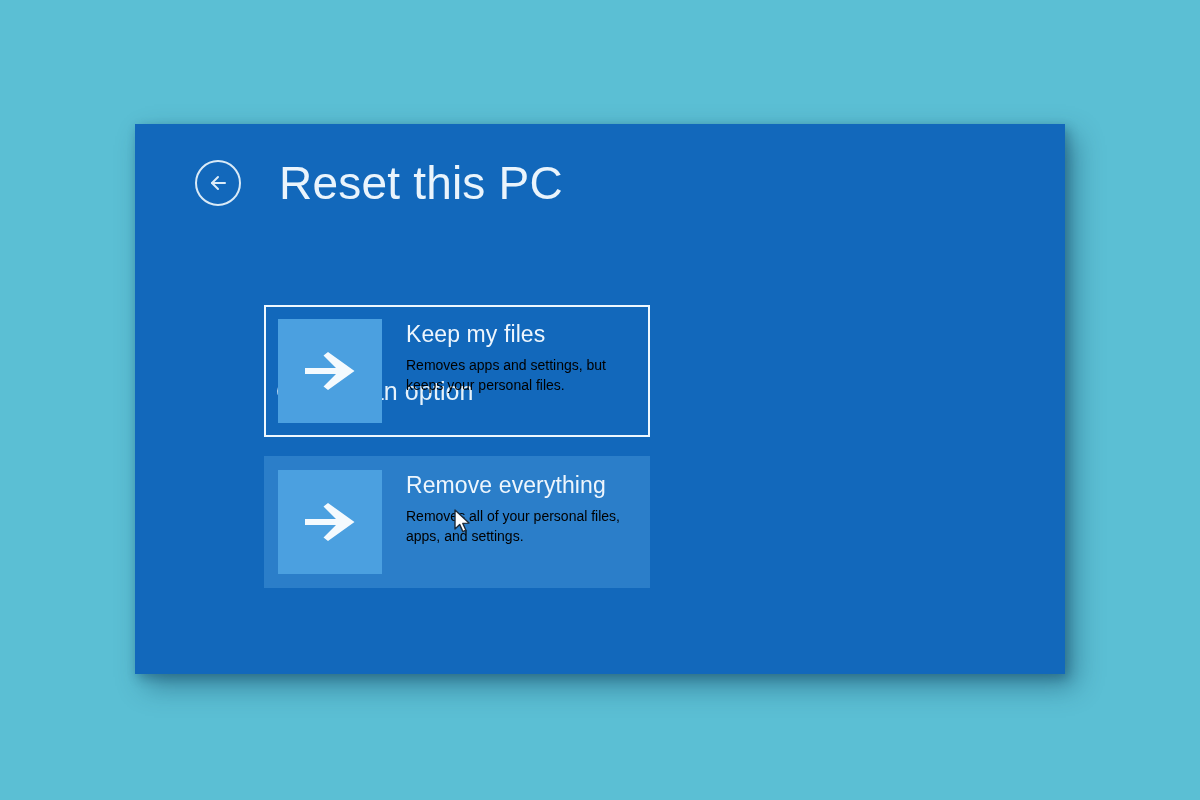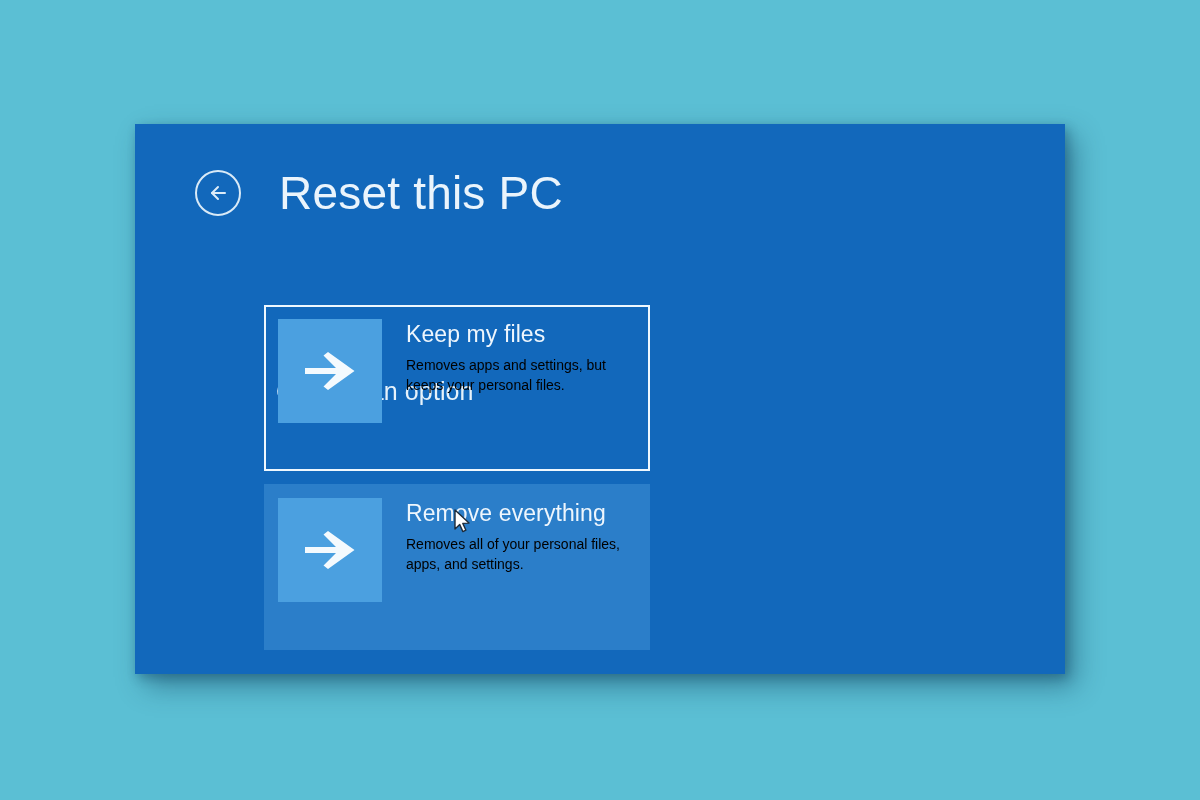--- a/index.html
+++ b/index.html
@@ -33,21 +33,21 @@
     height: 550px;
     background: #1268bb;
     box-shadow: 10px 12px 26px rgba(8, 48, 78, 0.42),
                 3px 4px 10px rgba(8, 48, 78, 0.30);
   }
 
   
   #header {
     position: absolute;
     left: 60px;
-    top: 46px;
+    top: 36px;
     display: flex;
     align-items: center;
   }
 
   #back-button {
     width: 46px;
     height: 46px;
     flex: 0 0 46px;
     border-radius: 50%;
     border: 2px solid #d9eaf7;
@@ -87,21 +87,21 @@
     left: 129px;
     top: 181px;
     width: 386px;
   }
 
   .option-card {
     position: relative;
     display: flex;
     align-items: flex-start;
     width: 386px;
-    height: 166px;
+    height: 132px;
     padding: 12px;
     background: transparent;
     border: 2px solid transparent;
     cursor: pointer;
   }
 
   .option-card.is-selected {
     border-color: #eef8ff;
   }
 
@@ -139,21 +139,21 @@
   .option-desc {
     margin-top: 7px;
     font-size: 14px;
     font-weight: 400;
     color: #000000;
     line-height: 1.45;
     max-width: 238px;
   }
 
   
-  #option-list .option-card + .option-card { margin-top: 13px; justify-content: center; }
+  #option-list .option-card + .option-card { margin-top: 19px; justify-content: center; }
 
   
   #mouse-cursor {
     position: absolute;
     left: 452px;
     top: 508px;
     pointer-events: none;
   }
   #mouse-cursor svg { display: block; }
 </style>

